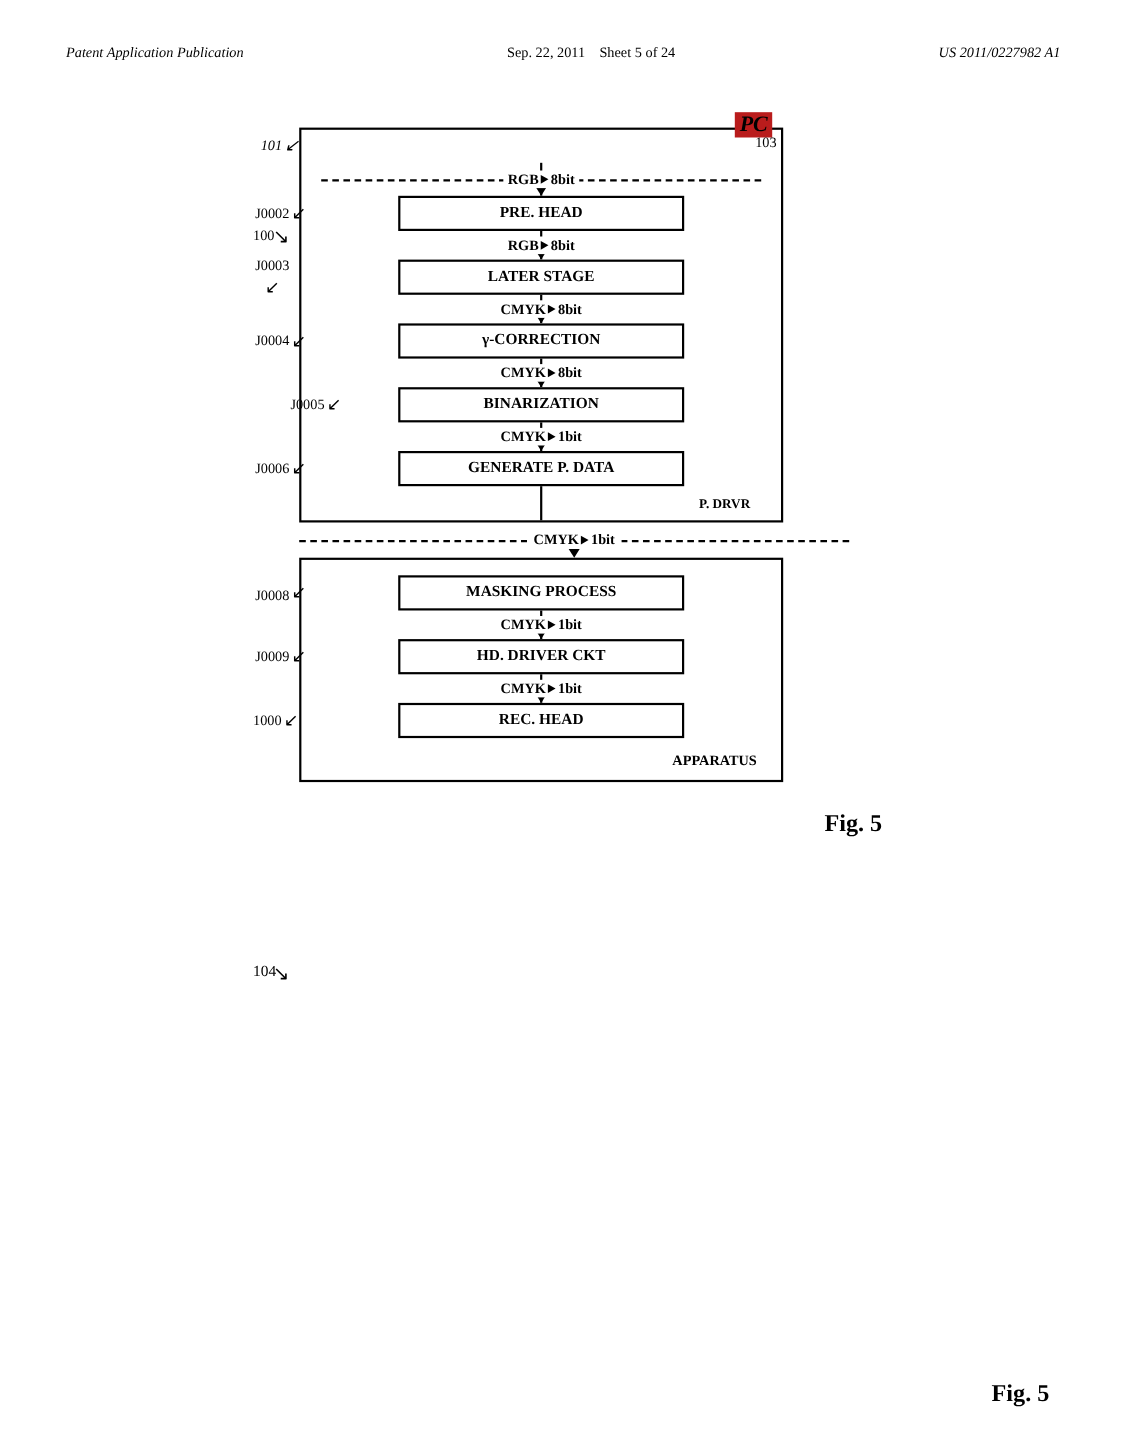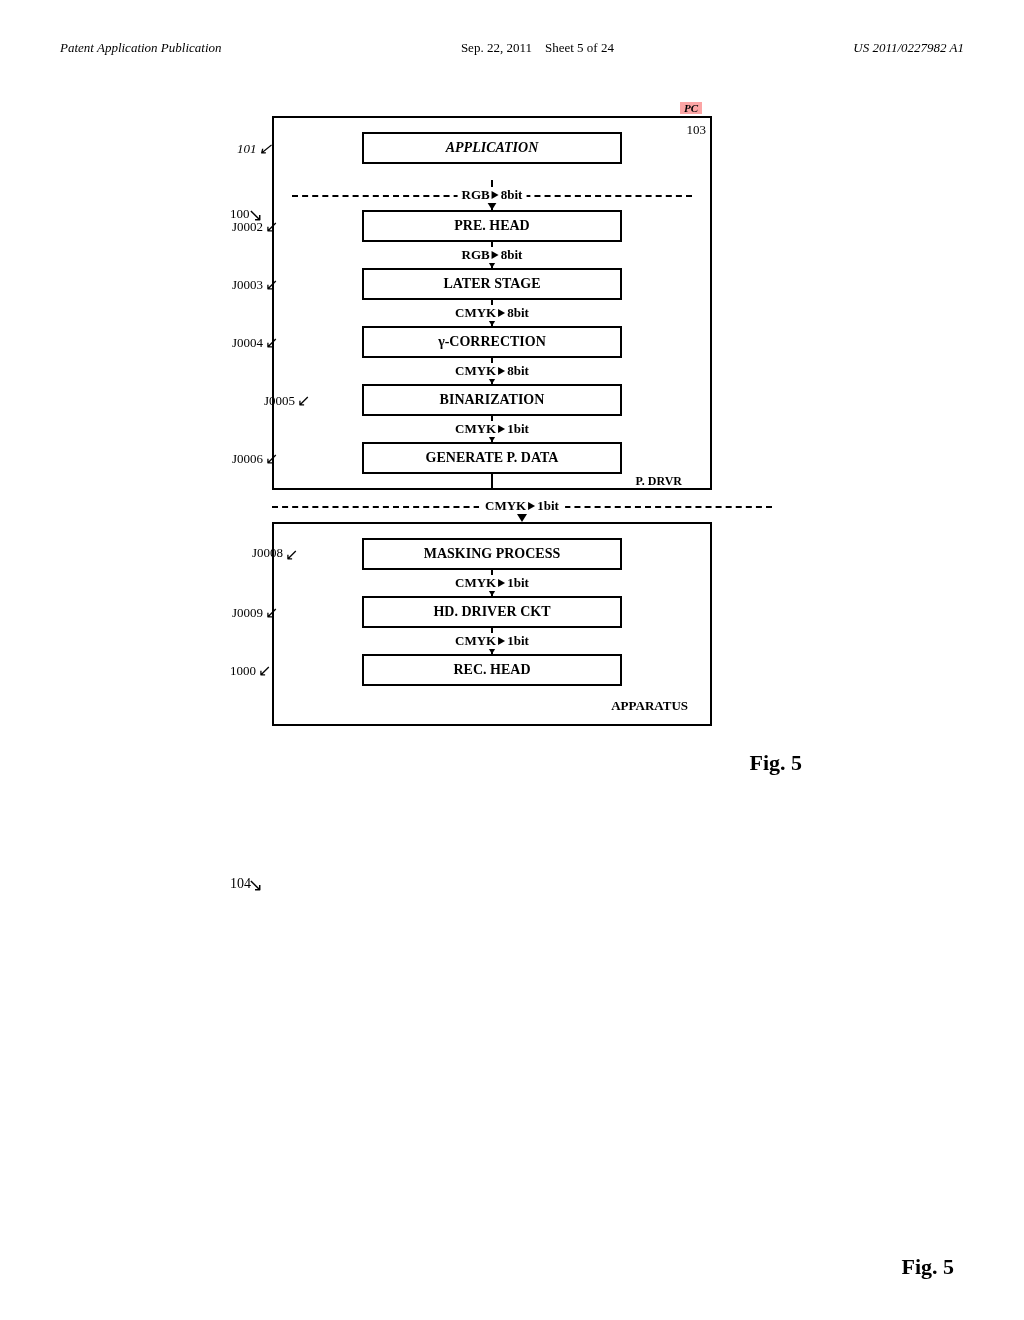--- a/index.html
+++ b/index.html
@@ -88,37 +88,34 @@
         <span>104</span>
       </div>
       <div style="position:absolute; left:36px; top:758px; font-size:18px; transform:scaleX(-1);">↙</div>
 
       <div style="position:absolute; right:10px; bottom:-50px; font-size:22px; font-weight:bold;">
         <span>Fig. 5</span>
       </div>
 
       <div style="margin-left:60px; border:2px solid #000; width:440px; padding:14px 18px 0 18px; position:relative;">
 
-        <div style="position:absolute; top:-16px; right:8px; background:#fca5a5; padding:0 4px; font-size:11px; font-weight:bold; font-style:italic;">
+        <div style="position:absolute; top:-16px; right:8px; background:#b91c1c; padding:0 4px; font-size:20px; font-weight:bold; font-style:italic;">
           <span>PC</span>
         </div>
 
         <div style="position:absolute; top:4px; right:4px; font-size:13px;">
           <span>103</span>
         </div>
 
         <div style="position:relative; margin-bottom:16px;font-style:italic;">
 
           <div style="position:absolute; left:-55px; top:50%; transform:translateY(-50%); font-size:13px; display:flex; align-items:center; gap:2px;">
             <span>101</span>
             <span style="font-size:16px;">↙</span>
           </div>
-          <div class="process-block">
-            <span>APPLICATION</span>
-          </div>
         </div>
 
         <div style="position:relative; height:30px; width:100%;">
 
           <div style="position:absolute; left:50%; top:0; width:2px; height:100%; background:#000; transform:translateX(-50%);"></div>
 
           <div style="position:absolute; top:50%; left:0; right:0; border-top:2px dashed #000;"></div>
 
           <div style="position:absolute; top:50%; left:50%; transform:translate(-50%,-50%); background:#fff; padding:0 4px; z-index:2; font-size:13px; font-weight:bold; display:flex; align-items:center; gap:2px;">
             <span>RGB</span>
@@ -143,21 +140,21 @@
           <div style="position:absolute; left:50%; top:0; width:2px; height:100%; background:#000; transform:translateX(-50%);"></div>
           <div style="position:absolute; top:50%; left:50%; transform:translate(-50%,-50%); background:#fff; padding:0 4px; z-index:2; font-size:13px; font-weight:bold; display:flex; align-items:center; gap:2px;">
             <span>RGB</span>
             <span class="arrow-small"></span>
             <span>8bit</span>
           </div>
           <div style="position:absolute; bottom:0; left:50%; transform:translateX(-50%); width:0; height:0; border-left:5px solid transparent; border-right:5px solid transparent; border-top:8px solid #000;"></div>
         </div>
 
         <div style="position:relative;">
-          <div style="position:absolute; left:-60px; top:50%; transform:translateY(-50%); font-size:13px; display:flex; align-items:center; gap:2px;">
+          <div style="position:absolute; left:-60px; top:50%; transform:translateY(-50%); font-size:13px; display:flex; align-items:center; gap:2px;flex-direction:column;">
             <span>J0003</span>
             <span style="font-size:16px;">↙</span>
           </div>
           <div class="process-block">
             <span>LATER STAGE</span>
           </div>
         </div>
 
         <div style="position:relative; height:26px; width:100%;">
           <div style="position:absolute; left:50%; top:0; width:2px; height:100%; background:#000; transform:translateX(-50%);"></div>
@@ -212,21 +209,21 @@
         <div style="position:relative;">
           <div style="position:absolute; left:-60px; top:50%; transform:translateY(-50%); font-size:13px; display:flex; align-items:center; gap:2px;">
             <span>J0006</span>
             <span style="font-size:16px;">↙</span>
           </div>
           <div class="process-block">
             <span>GENERATE P. DATA</span>
           </div>
         </div>
 
-        <div style="position:relative; height:14px; width:100%; margin-bottom:0;">
+        <div style="position:relative; height:31px; width:100%; margin-bottom:0;">
           <div style="position:absolute; left:50%; top:0; width:2px; height:100%; background:#000; transform:translateX(-50%);"></div>
           <div style="position:absolute; top:50%; right:10px; transform:translateY(-50%); font-size:12px; font-weight:bold;">
             <span>P. DRVR</span>
           </div>
         </div>
 
       </div>
 
       <div style="position:relative; height:32px; width:500px; margin-left:60px;">
         <div style="position:absolute; top:50%; left:0; right:0; border-top:2px dashed #000;"></div>
@@ -234,21 +231,21 @@
           <span>CMYK</span>
           <span class="arrow-small"></span>
           <span>1bit</span>
         </div>
         <div style="position:absolute; bottom:0; left:50%; transform:translateX(-50%); width:0; height:0; border-left:5px solid transparent; border-right:5px solid transparent; border-top:8px solid #000;"></div>
       </div>
 
       <div style="margin-left:60px; border:2px solid #000; width:440px; padding:14px 18px 10px 18px; position:relative;">
 
         <div style="position:relative;">
-          <div style="position:absolute; left:-60px; top:50%; transform:translateY(-50%); font-size:13px; display:flex; align-items:flex-start; gap:2px;margin-left:20px;">
+          <div style="position:absolute; left:-60px; top:50%; transform:translateY(-50%); font-size:13px; display:flex; align-items:flex-end; gap:2px;">
             <span>J0008</span>
             <span style="font-size:16px;">↙</span>
           </div>
           <div class="process-block">
             <span>MASKING PROCESS</span>
           </div>
         </div>
 
         <div style="position:relative; height:26px; width:100%;">
           <div style="position:absolute; left:50%; top:0; width:2px; height:100%; background:#000; transform:translateX(-50%);"></div>

